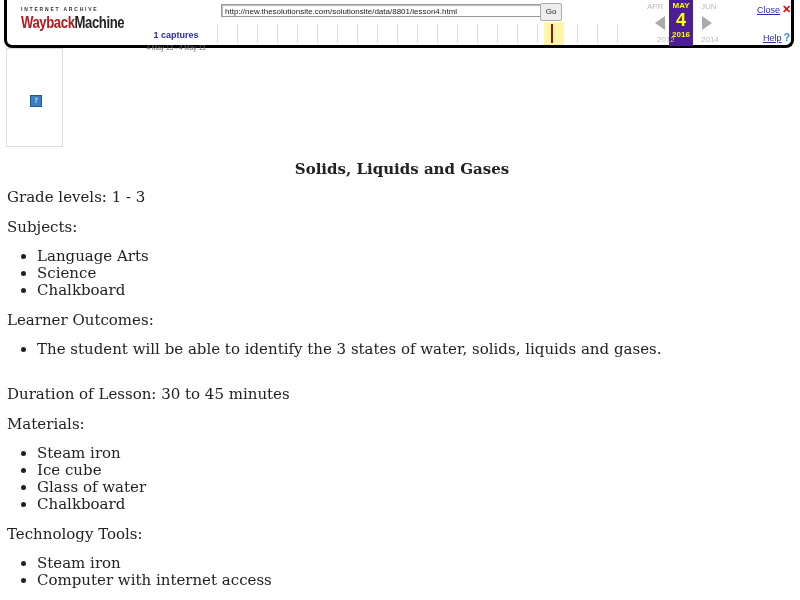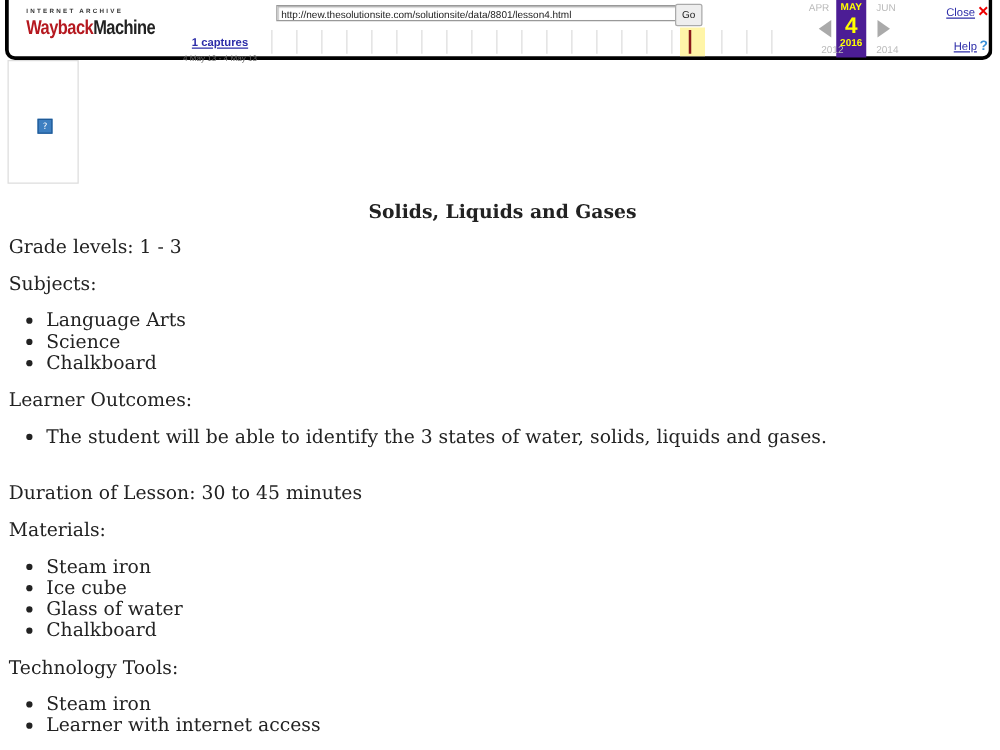--- a/index.html
+++ b/index.html
@@ -18,21 +18,21 @@
   .wb-logo { position: absolute; left: 14px; top: 6px; width: 90px; height: 36px; }
   .wb-logo .ia { font-size: 5px; letter-spacing: 1.8px; color: #333; font-weight: bold; }
   .wb-logo .wm {
     margin-top: 3px; font-family: "Liberation Sans Narrow", "Liberation Sans", sans-serif;
     font-size: 16px; font-weight: bold; letter-spacing: -0.5px; line-height: 16px;
     transform: scaleX(0.82); transform-origin: left;
   }
   .wb-logo .wm .w1 { color: #b5181f; }
   .wb-logo .wm .w2 { color: #222; }
   .wb-captures { position: absolute; left: 134px; top: 24px; width: 70px; text-align: center; }
-  .wb-captures a { font-size: 9px; color: #2c2ca8; text-decoration: underline; font-weight: bold; }
+  .wb-captures a { font-size: 9px; color: #2c2ca8; font-weight: bold; }
   .wb-captures .range { font-size: 6.5px; color: #666; margin-top: 2px; white-space: nowrap; }
   .wb-url {
     position: absolute; left: 214px; top: 4px; width: 340px; height: 13px;
     border: 1px solid #999; font-size: 8px; line-height: 13px; padding: 0 3px;
     color: #222; box-sizing: border-box; background: #fff; overflow: hidden; white-space: nowrap;
     box-shadow: inset 1px 1px 1px #bbb;
   }
   .wb-go {
     position: absolute; left: 533px; top: 3px; width: 20px; height: 16px;
     border: 1px solid #aaa; background: #eee; font-size: 8px; line-height: 16px;
@@ -170,15 +170,15 @@
     <li>Steam iron</li>
     <li>Ice cube</li>
     <li>Glass of water</li>
     <li>Chalkboard</li>
   </ul>
   <div style="height:12px"></div>
   <p class="para">Technology Tools:</p>
   <div style="height:12px"></div>
   <ul>
     <li>Steam iron</li>
-    <li>Learner with internet access</li>
+    <li>Computer with internet access</li>
   </ul>
 </div>
 
 </body></html>

